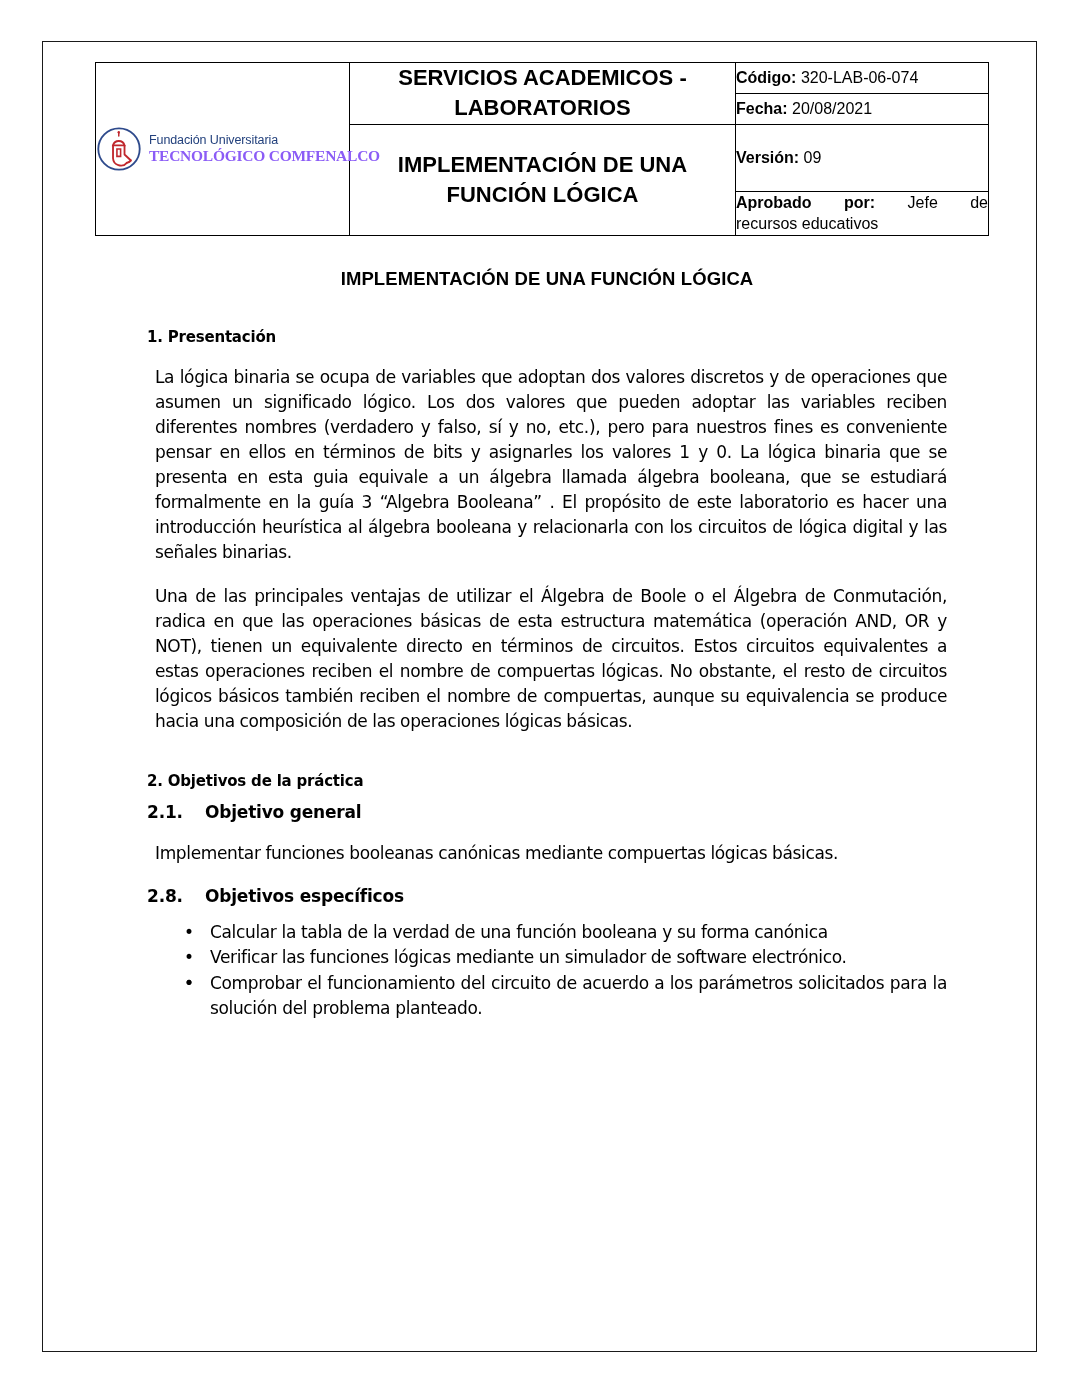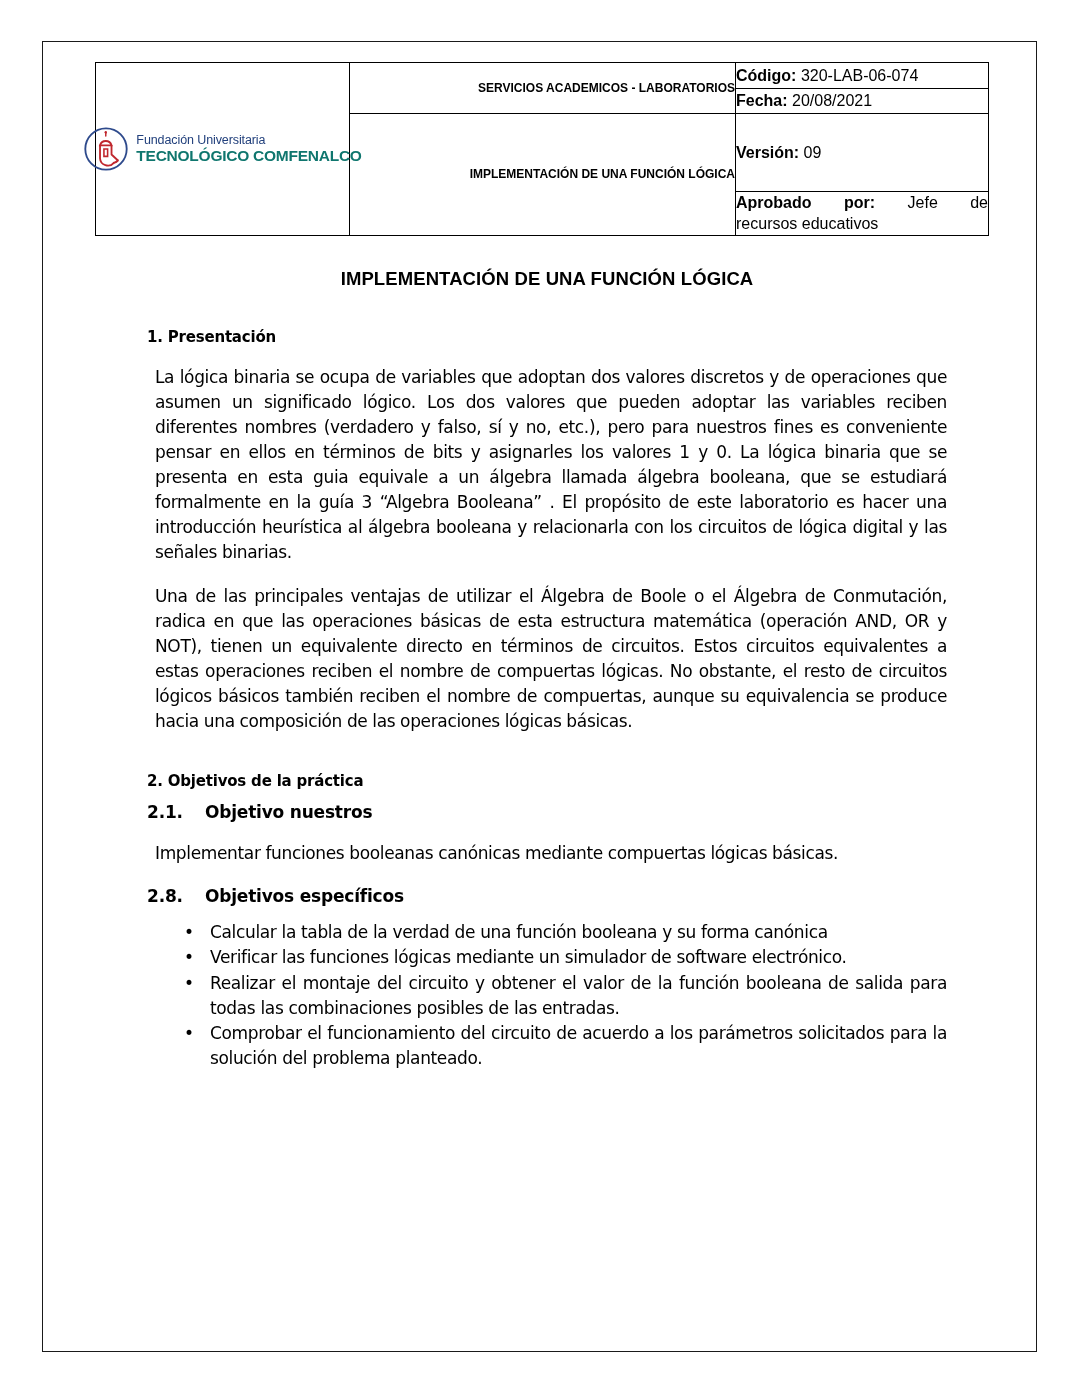--- a/index.html
+++ b/index.html
@@ -52,55 +52,54 @@
   }
   .col-logo   { width: 253px; }   
   .col-middle { width: 385px; }   
   .col-meta   { width: 252px; }
 
   
   .logo-cell { text-align: center; height: 172px; }
   .logo-wrap {
     display: flex;
     align-items: center;
-    justify-content: center;
     gap: 7px;
   }
   .logo-mark {
     width: 46px;
     height: 46px;
     flex: 0 0 auto;
   }
   .logo-text {
     text-align: left;
     line-height: 1.12;
   }
   .logo-text .line1 {
     font-family: "Liberation Sans", sans-serif;
     font-size: 12.5px;
     color: #22407c;
     font-weight: 400;
     letter-spacing: -0.1px;
     white-space: nowrap;
   }
   .logo-text .line2 {
-    font-family: Liberation Sans, sans-serif;
+    font-family: Liberation Serif, serif;
     font-size: 15.5px;
-    color: #0f766e;
+    color: #8b5cf6;
     font-weight: 700;
     letter-spacing: -0.25px;
     white-space: nowrap;
   }
 
   
   .mid-cell {
-    text-align: right;
+    text-align: center;
     font-family: "Liberation Sans", sans-serif;
     font-weight: 700;
-    font-size: 12px;
+    font-size: 22px;
     line-height: 1.38;
     padding: 14px 18px;
   }
   .mid-cell.row-a { height: 50px; }
   .mid-cell.row-b { height: 66px; }
 
   
   .meta-cell {
     font-family: "Liberation Sans", sans-serif;
     font-size: 16px;
@@ -262,21 +261,21 @@
 
     <h2 class="sec">1. Presentación</h2>
 
     <p class="body">La lógica binaria se ocupa de variables que adoptan dos valores discretos y de operaciones que asumen un significado lógico. Los dos valores que pueden adoptar las variables reciben diferentes nombres (verdadero y falso, sí y no, etc.), pero para nuestros fines es conveniente pensar en ellos en términos de bits y asignarles los valores 1 y 0. La lógica binaria que se presenta en esta guia equivale a un álgebra llamada álgebra booleana, que se estudiará formalmente en la guía 3 “Algebra Booleana” . El propósito de este laboratorio es hacer una introducción heurística al álgebra booleana y relacionarla con los circuitos de lógica digital y las señales binarias.</p>
 
     <p class="body">Una de las principales ventajas de utilizar el Álgebra de Boole o el Álgebra de Conmutación, radica en que las operaciones básicas de esta estructura matemática (operación AND, OR y NOT), tienen un equivalente directo en términos de circuitos. Estos circuitos equivalentes a estas operaciones reciben el nombre de compuertas lógicas. No obstante, el resto de circuitos lógicos básicos también reciben el nombre de compuertas, aunque su equivalencia se produce hacia una composición de las operaciones lógicas básicas.</p>
 
     <h2 class="sec">2. Objetivos de la práctica</h2>
 
     <h3 class="subsec">
-      <span class="num">2.1.</span><span>Objetivo nuestros</span>
+      <span class="num">2.1.</span><span>Objetivo general</span>
     </h3>
 
     <p class="body">Implementar funciones booleanas canónicas mediante compuertas lógicas básicas.</p>
 
     <div class="spacer-sm"></div>
 
     <h3 class="subsec">
       <span class="num">2.8.</span><span>Objetivos específicos</span>
     </h3>
 
@@ -284,21 +283,20 @@
       <li>
         <span class="bullet">•</span>
         <span>Calcular la tabla de la verdad de una función booleana y su forma canónica</span>
       </li>
       <li>
         <span class="bullet">•</span>
         <span>Verificar las funciones lógicas mediante un simulador de software electrónico.</span>
       </li>
       <li>
         <span class="bullet">•</span>
-        <span>Realizar el montaje del circuito y obtener el valor de la función booleana de salida para todas las combinaciones posibles de las entradas.</span>
       </li>
       <li>
         <span class="bullet">•</span>
         <span>Comprobar el funcionamiento del circuito de acuerdo a los parámetros solicitados para la solución del problema planteado.</span>
       </li>
     </ul>
 
   </div>
 </div>
 

